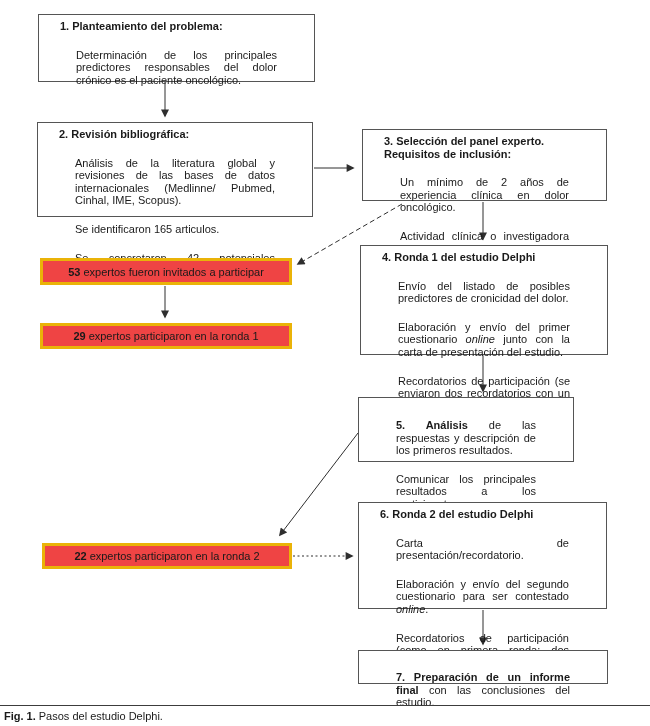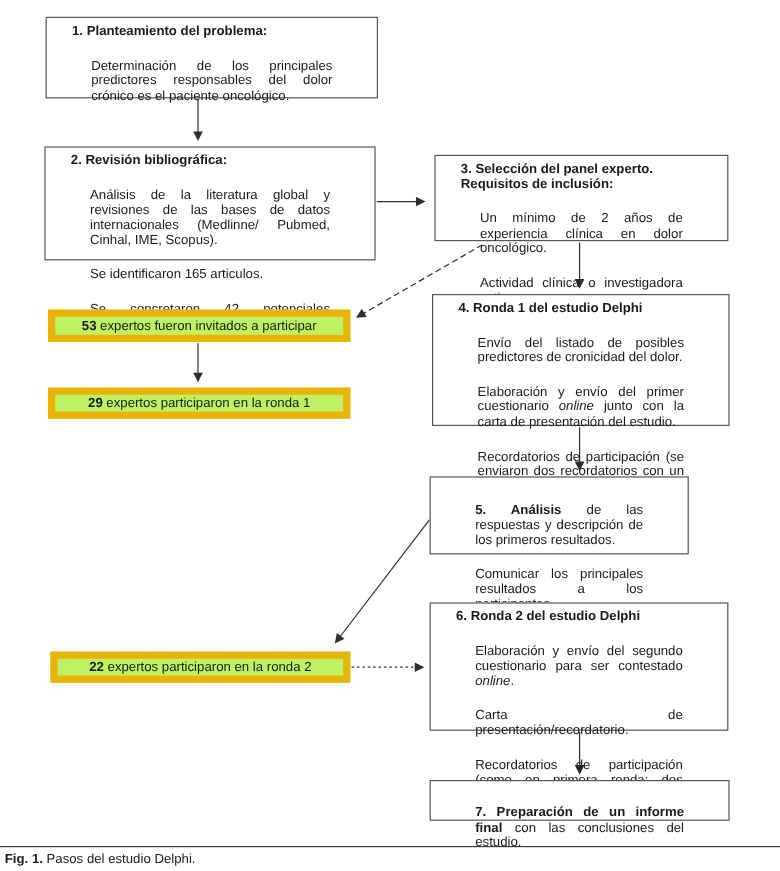--- a/index.html
+++ b/index.html
@@ -27,22 +27,22 @@
     line-height: 12.6px;
     padding: 5px 21px;
   }
   .box .title { font-weight: bold; margin: 0 0 2px 0; }
   .box p { margin: 16px; text-align: justify; }
   .gap p + p { margin-top: 4px; }
   .gap .title { margin-bottom: 16px; }
   .sbox {
     position: absolute;
     box-sizing: border-box;
-    border: 6px solid #eab308;
-    background: #bef264;
+    border: 3px solid #eab308;
+    background: #ef4444;
     font-size: 11px;
     display: flex;
     align-items: center;
     justify-content: center;
     text-align: center;
     white-space: nowrap;
   }
   .sbox b { margin-right: 3px; }
   .caption-rule {
     position: absolute;
@@ -122,22 +122,22 @@
     <p>Recordatorios de participación (se enviaron dos recordatorios con un intervalo de 2 semanas).</p>
   </div>
 
   <div class="box gap" style="left:358px; top:397px; width:216px; height:65px;">
     <p><b>5. Análisis</b><span> de las respuestas y descripción de los primeros resultados.</span></p>
     <p>Comunicar los principales resultados a los participantes.</p>
   </div>
 
   <div class="box gap" style="left:358px; top:502px; width:249px; height:107px;">
     <div class="title">6. Ronda 2 del estudio Delphi</div>
+    <p>Carta de presentación/recordatorio.</p>
     <p><span>Elaboración y envío del segundo cuestionario para ser contestado </span><i>online</i><span>.</span></p>
-    <p>Carta de presentación/recordatorio.</p>
     <p>Recordatorios de participación (como en primera ronda: dos recordatorios con un intervalo de 2 semanas)</p>
   </div>
 
   <div class="sbox" style="left:42px; top:543px; width:250px; height:26px;">
     <span><b>22</b><span>expertos participaron en la ronda 2</span></span>
   </div>
 
   <div class="box" style="left:358px; top:650px; width:250px; height:34px; padding-top:4px;">
     <p><b>7. Preparación de un informe final</b><span> con las conclusiones del estudio.</span></p>
   </div>

